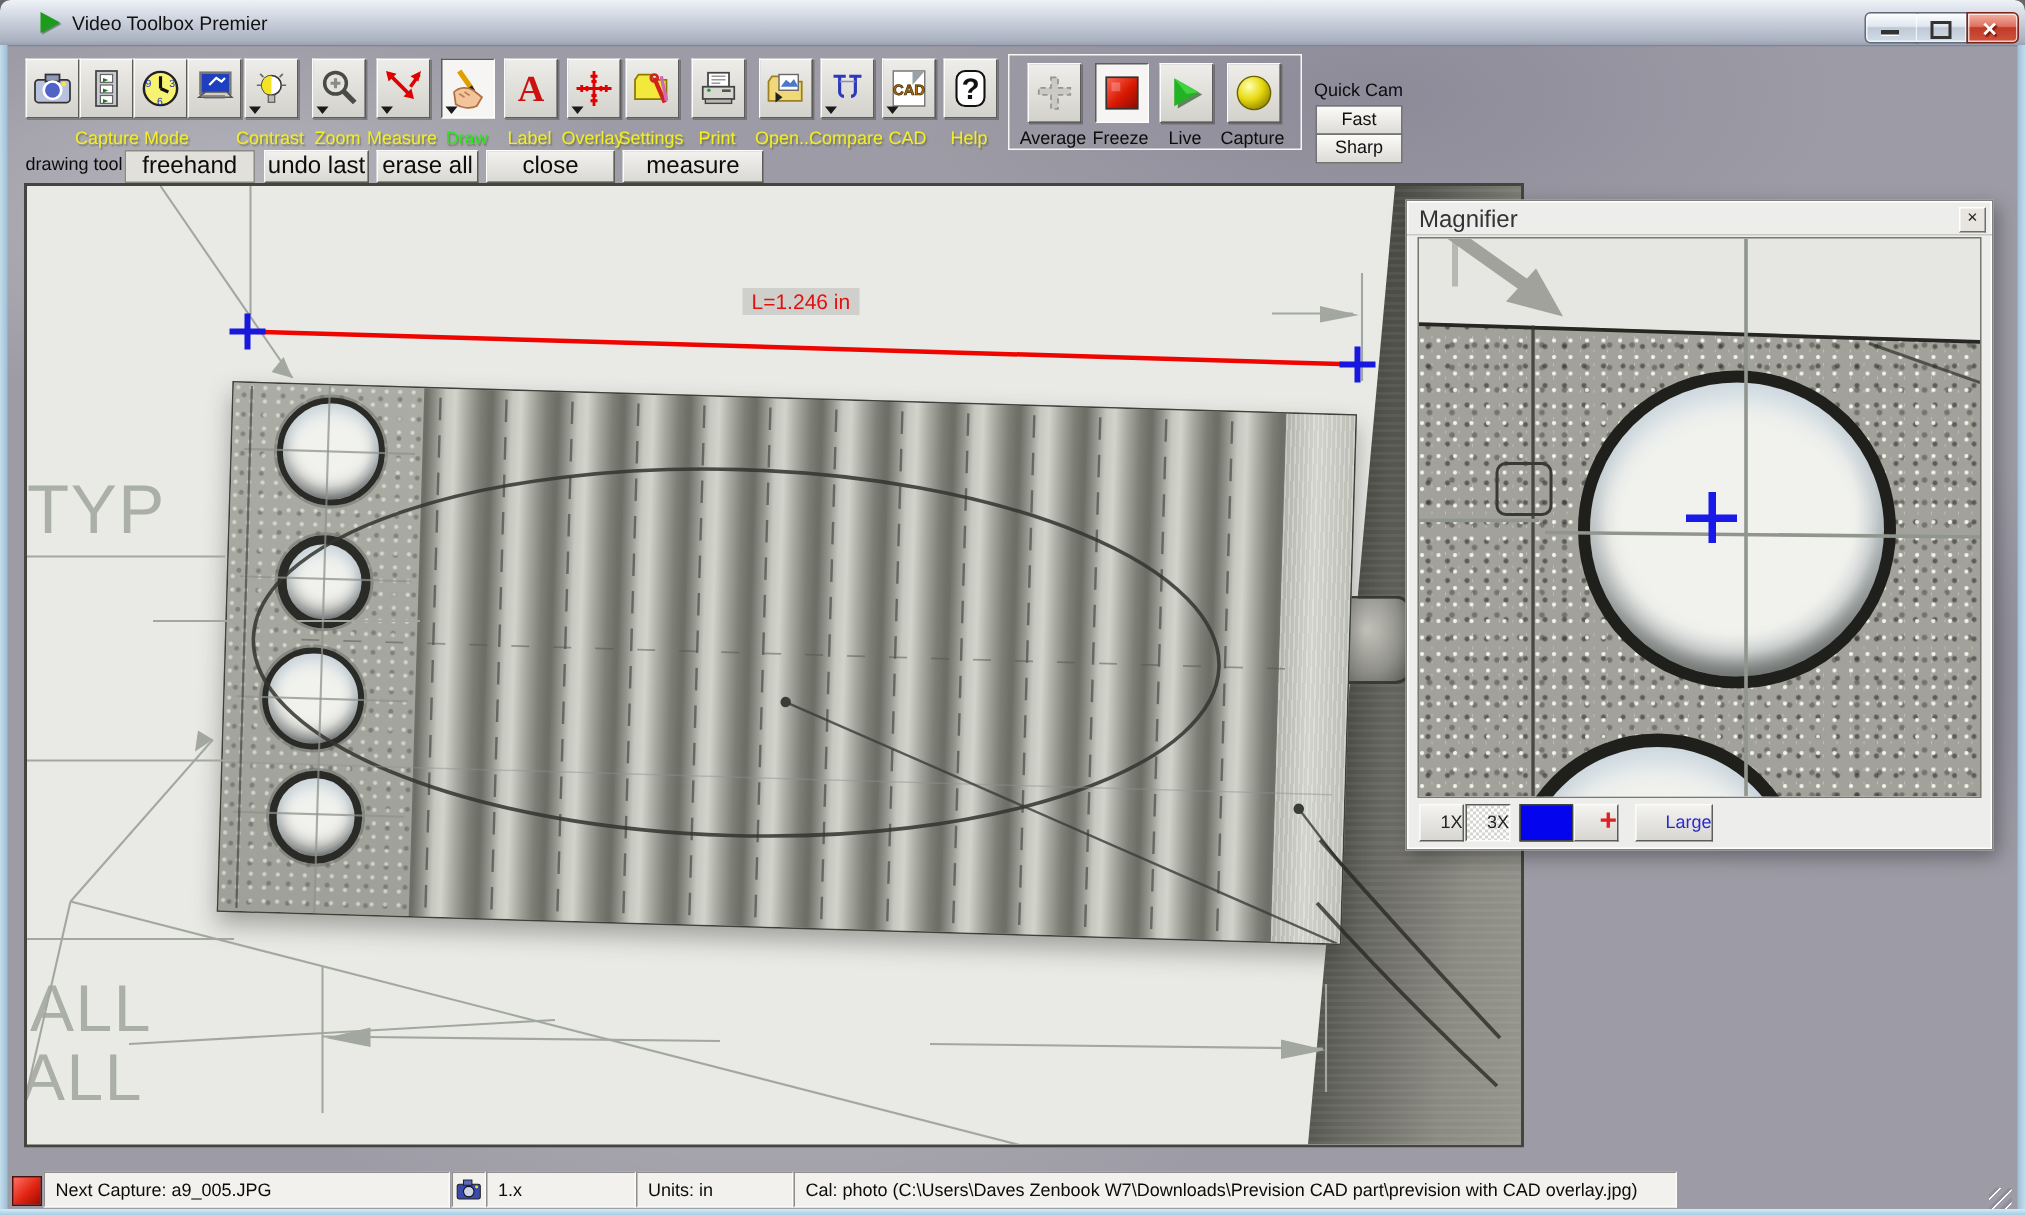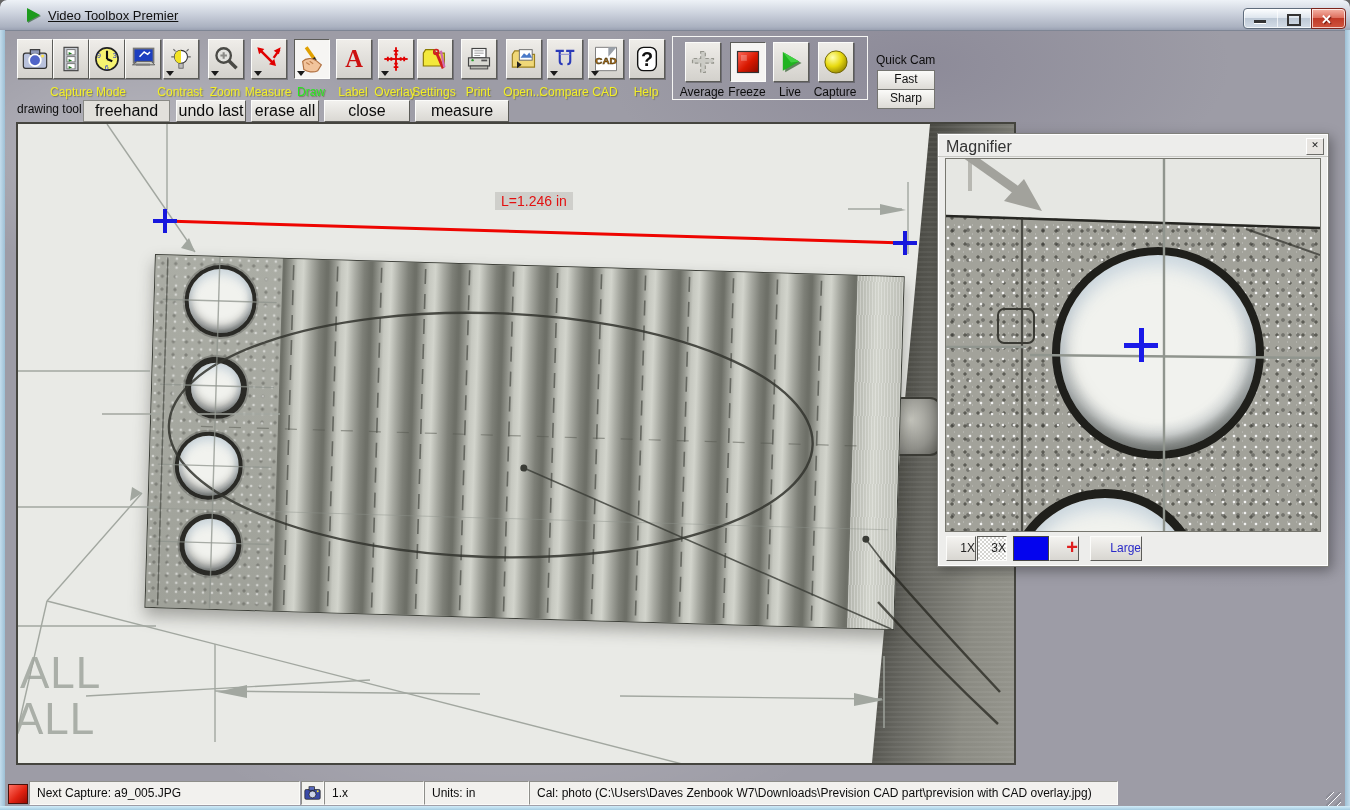--- a/index.html
+++ b/index.html
@@ -10,21 +10,21 @@
       radial-gradient(ellipse 520px 240px at 68% 8%, rgba(116,112,132,.40), transparent 60%),
       radial-gradient(ellipse 600px 300px at 38% 82%, rgba(255,255,255,.20), transparent 60%),
       radial-gradient(ellipse 430px 240px at 92% 55%, rgba(108,104,124,.35), transparent 60%),
       radial-gradient(ellipse 300px 160px at 55% 40%, rgba(255,255,255,.12), transparent 60%);
     border-radius:7px 7px 0 0;}
   .abs{position:absolute;}
   
   #titlebar{left:0;top:0;width:1350px;height:30px;
     background:linear-gradient(#eef2f7,#ccd2dd 45%,#aab1c0 90%,#9aa1b2);
     border-bottom:1px solid #7e8594;border-radius:7px 7px 0 0;}
-  #title-text{left:48px;top:8px;font-size:13px;color:#111;text-decoration:underline;}
+  #title-text{left:48px;top:8px;font-size:13px;color:#111;}
   #app-icon{left:27px;top:8px;width:0;height:0;border-top:7px solid transparent;border-bottom:7px solid transparent;border-left:13px solid #1d9b1d;filter:drop-shadow(1px 1px 0 rgba(0,60,0,.5));}
   .winbtn{top:8px;height:19px;border:1px solid #5f6c7c;background:linear-gradient(#fdfeff,#dfe6ee 45%,#bec9d6 50%,#d4dde7);box-shadow:inset 0 0 0 1px rgba(255,255,255,.7);}
   #btn-min{left:1243px;width:34px;border-radius:4px 0 0 4px;}
   #btn-max{left:1277px;width:34px;border-left:none;}
   #btn-close{left:1311px;width:33px;border-radius:0 4px 4px 0;border-color:#7c241c;background:linear-gradient(#f5b3a6,#de7160 45%,#c03a28 50%,#d0543e);}
   #btn-min i{position:absolute;left:10px;top:11px;width:12px;height:3px;background:#333;box-shadow:0 1px 0 #fff;}
   #btn-max i{position:absolute;left:10px;top:5px;width:10px;height:8px;border:2px solid #333;}
   #btn-close i{position:absolute;left:9px;top:3px;color:#fff;font-size:13px;font-weight:bold;font-style:normal;text-shadow:1px 1px 1px #70150d;}
   
   .tbtn{position:absolute;top:39px;width:34px;height:38px;background:linear-gradient(#efede9,#d3d1cc);
@@ -341,20 +341,21 @@
   <div class="r2btn" id="freehand-box">freehand</div>
   <div class="r2btn" style="left:176px;width:68px">undo last</div>
   <div class="r2btn" style="left:251px;width:66px">erase all</div>
   <div class="r2btn" style="left:324px;width:84px">close shape</div>
   <div class="r2btn" style="left:415px;width:92px">measure area</div>
 
   <div class="abs" id="video">
     <div class="abs" id="wall"></div>
     <div class="abs" id="pin"></div>
 
+    <div class="cadtext" id="typ">TYP</div>
     <div class="cadtext" id="all1">ALL</div>
     <div class="cadtext" id="all2">ALL</div>
     <div class="cadtext" id="dim070">.070</div>
 
     <div class="abs" id="part">
       <div class="abs" id="part-left"></div>
       <div class="abs" id="part-mid"></div>
       <div class="abs" id="part-right"></div>
       <div class="hole" id="hole1"></div>
       <div class="hole" id="hole2"></div>

